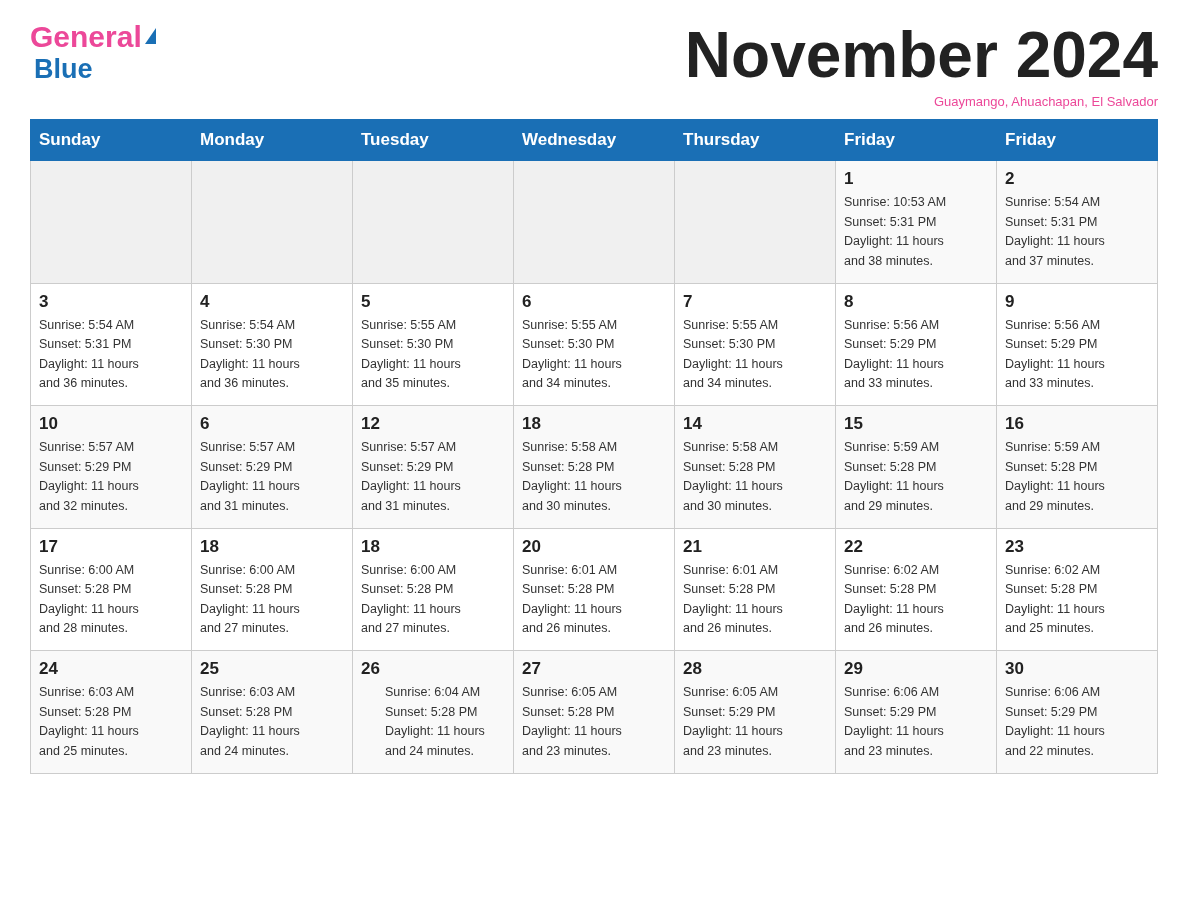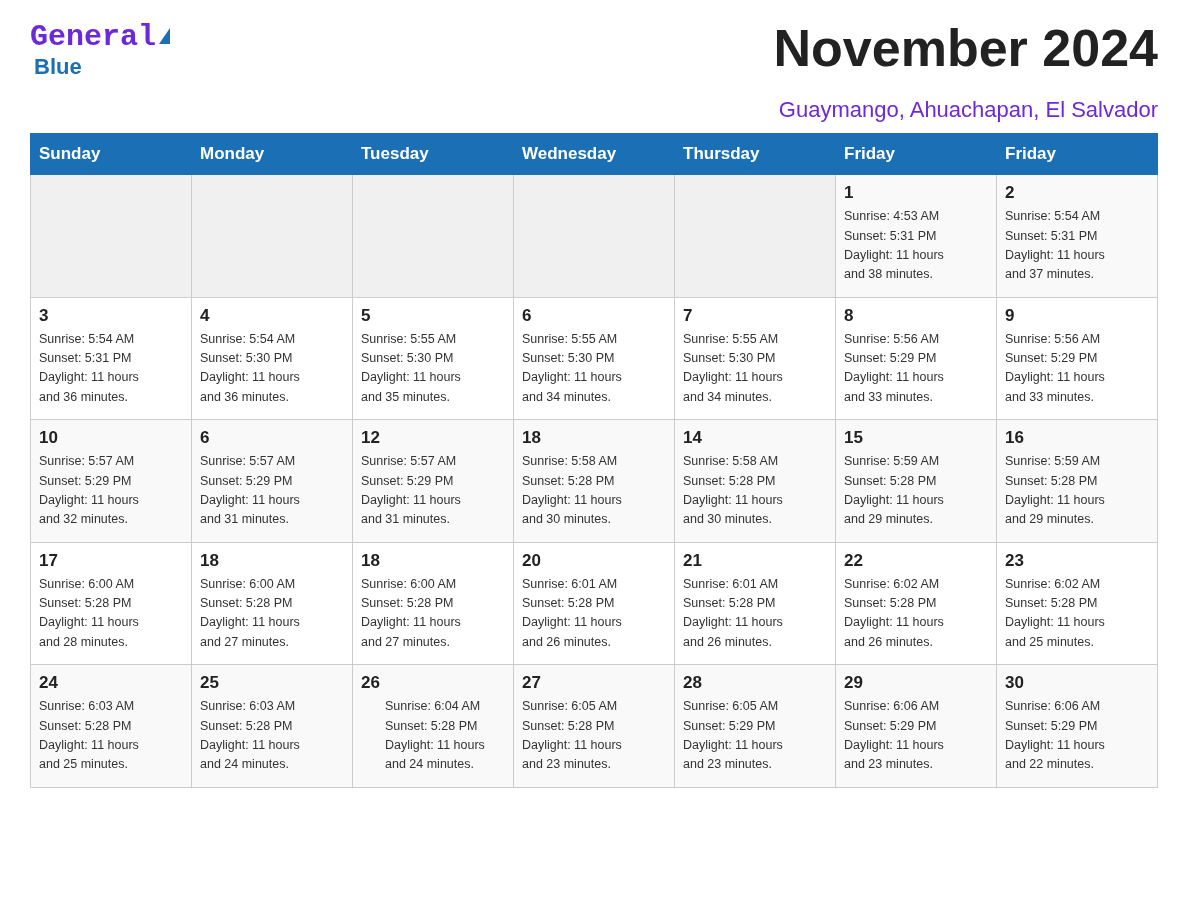--- a/index.html
+++ b/index.html
@@ -21,29 +21,29 @@
       align-items: flex-start;
     }
     .logo-line1 {
       display: flex;
       align-items: center;
     }
     .title-block {
       text-align: right;
     }
     .month-title {
-      font-size: 52px;
+      font-size: 64px;
       font-weight: bold;
       color: #222;
       line-height: 1.1;
     }
     .location {
-      font-size: 22px;
-      color: #6d28d9;
-      margin-top: 20px;
+      font-size: 13px;
+      color: #ec4899;
+      margin-top: 4px;
     }
     .calendar {
       width: 100%;
       border-collapse: collapse;
       margin-top: 10px;
     }
     .calendar thead th {
       background-color: #1a6fb5;
       color: #fff;
       font-size: 17px;
@@ -80,25 +80,25 @@
     .empty-cell {
       background: #f0f0f0 !important;
     }
   </style>
 </head>
 <body>
 
 <div class="header">
   <div class="logo">
     <div class="logo-line1">
-      <span style="font-size:30px;font-weight:bold;color:#6d28d9;font-family:Liberation Mono, monospace;">General</span>
+      <span style="font-size:30px;font-weight:bold;color:#ec4899;">General</span>
       <span style="display:inline-block;width:0;height:0;border-left:11px solid transparent;border-bottom:16px solid #1a6fb5;margin-left:3px;margin-bottom:2px;"></span>
     </div>
     <div>
-      <span style="font-size:22px;font-weight:bold;color:#1a6fb5;margin-left:4px;">Blue</span>
+      <span style="font-size:27px;font-weight:bold;color:#1a6fb5;margin-left:4px;">Blue</span>
     </div>
   </div>
   <div class="title-block">
     <div class="month-title">November 2024</div>
     <div class="location">Guaymango, Ahuachapan, El Salvador</div>
   </div>
 </div>
 
 <table class="calendar">
   <thead>
@@ -114,21 +114,21 @@
   </thead>
   <tbody id="calendar-body">
   <tr>
         <td class="empty-cell"></td>
         <td class="empty-cell"></td>
         <td class="empty-cell"></td>
         <td class="empty-cell"></td>
         <td class="empty-cell"></td>
         <td>
           <span class="day-number">1</span>
-          <div class="day-info" style="white-space: pre-line;">Sunrise: 4:53 AM
+          <div class="day-info" style="white-space: pre-line;">Sunrise: 10:53 AM
 Sunset: 5:31 PM
 Daylight: 11 hours
 and 38 minutes.</div>
         </td>
         <td>
           <span class="day-number">2</span>
           <div class="day-info" style="white-space: pre-line;">Sunrise: 5:54 AM
 Sunset: 5:31 PM
 Daylight: 11 hours
 and 37 minutes.</div>

